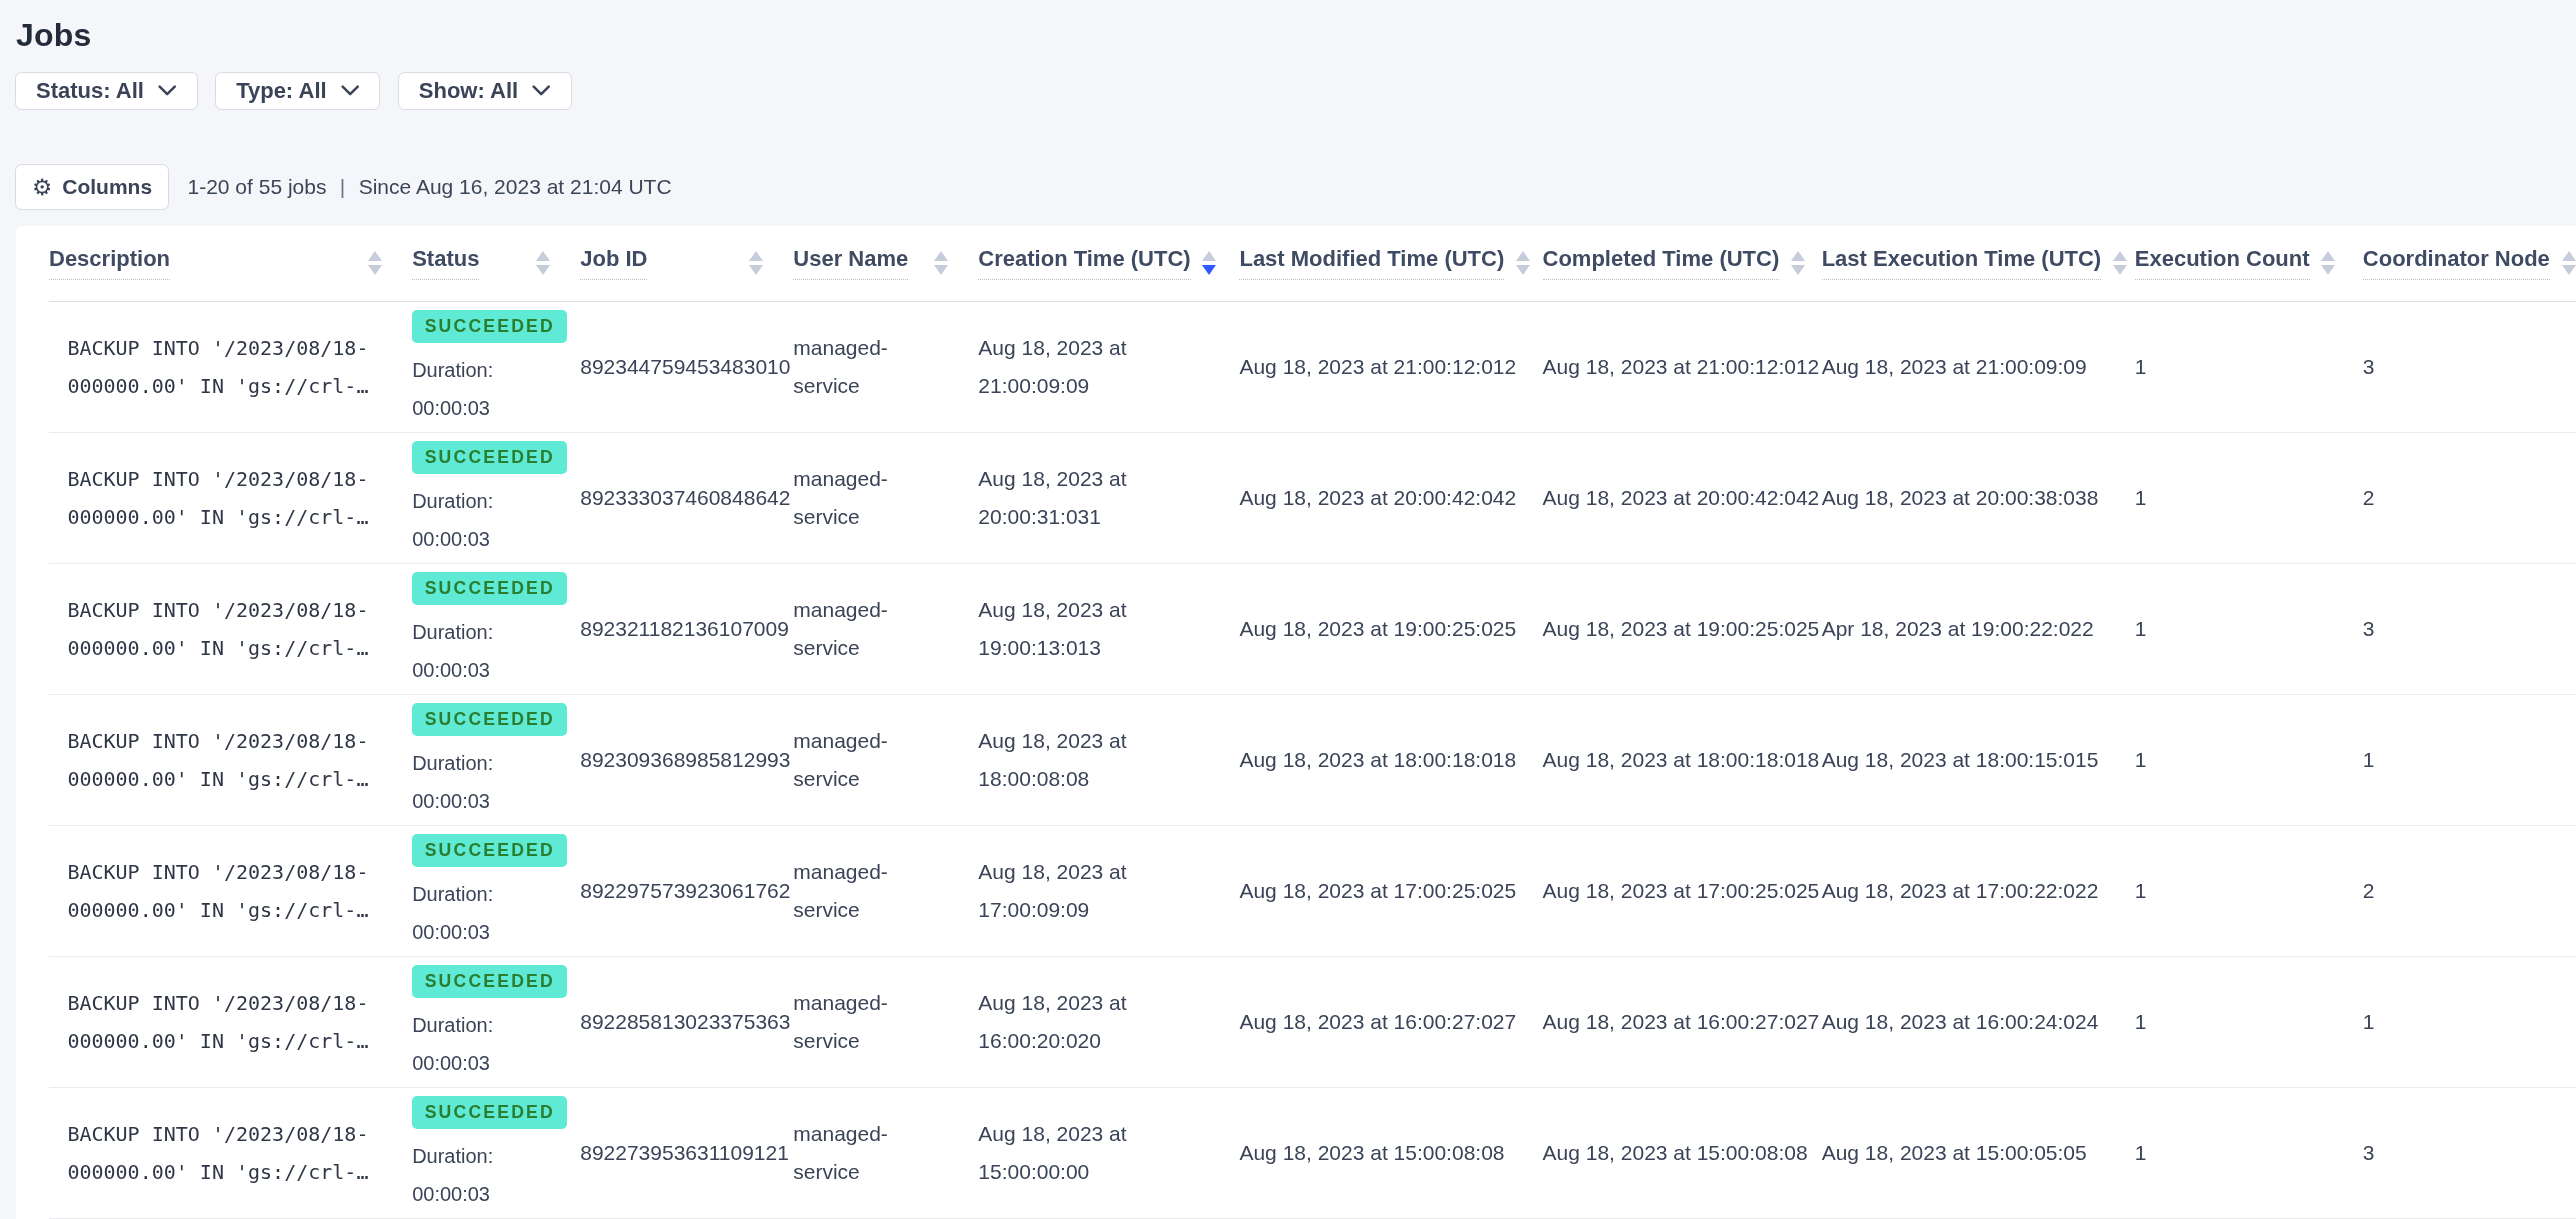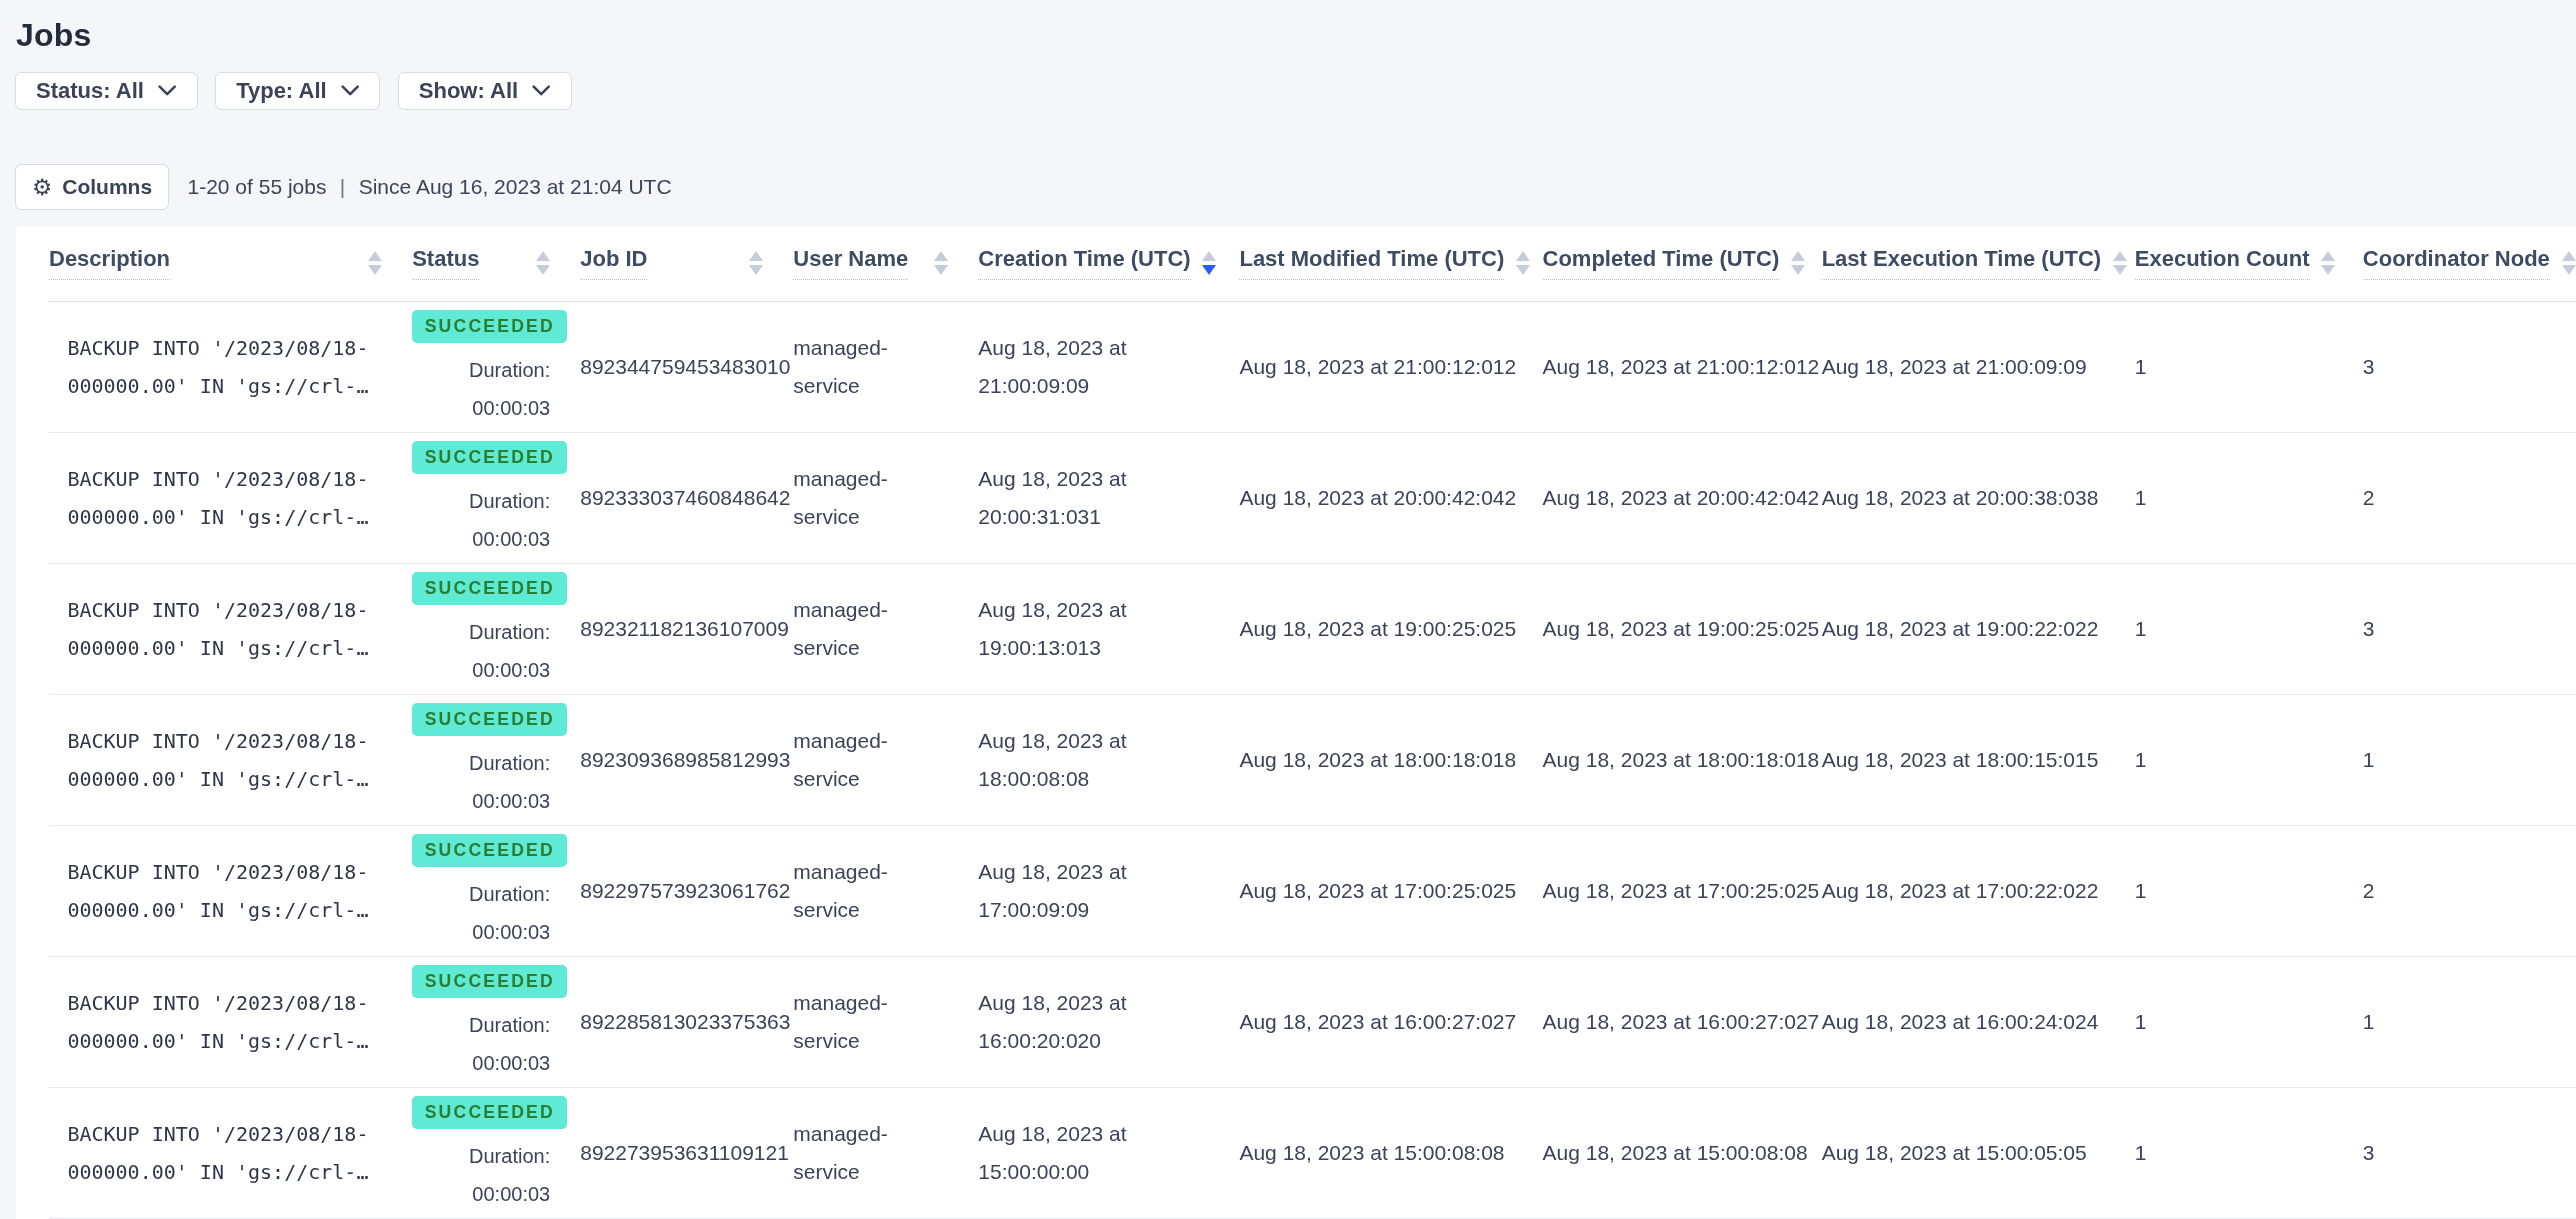--- a/index.html
+++ b/index.html
@@ -101,21 +101,21 @@
     overflow-wrap: break-word;
   }
   .status-badge {
     display: inline-block;
     background: #5eead4; color: #2b7d2f;
     font-size: 17.6px; font-weight: 700; letter-spacing: 2.2px;
     padding: 5.9px 12.5px; border-radius: 5px;
     line-height: 1.2;
   }
   .duration { margin-top: 7.5px; font-size: 20px; line-height: 38px; color: #3a4357; }
-  .duration span { display: block; text-align: right; }
+  .duration span { display: block; }
   .user-text { display: inline-block; width: 134px; line-height: 38px; }
   .wrap-time { display: inline-block; max-width: 227px; line-height: 38px; }
   .nowrap { white-space: nowrap; }
 </style>
 </head>
 <body>
 
 <div class="page">
 
   <h1 class="page-title">Jobs</h1>
@@ -309,21 +309,21 @@
       <div class="duration">
         <span>Duration:</span>
         <span>00:00:03</span>
       </div>
     </td>
     <td class="nowrap">892321182136107009</td>
     <td><span class="user-text">managed-service</span></td>
     <td><span class="wrap-time">Aug 18, 2023 at 19:00:13:013</span></td>
     <td class="nowrap">Aug 18, 2023 at 19:00:25:025</td>
     <td class="nowrap">Aug 18, 2023 at 19:00:25:025</td>
-    <td class="nowrap">Aug 18, 2023 at 19:00:22:022</td>
+    <td class="nowrap">Apr 18, 2023 at 19:00:22:022</td>
     <td class="nowrap">1</td>
     <td class="nowrap">3</td>
   </tr>
           <tr>
     <td class="first"><span class="desc-text">BACKUP INTO '/2023/08/18-000000.00' IN 'gs://crl-…</span></td>
     <td>
       <span class="status-badge">SUCCEEDED</span>
       <div class="duration">
         <span>Duration:</span>
         <span>00:00:03</span>

